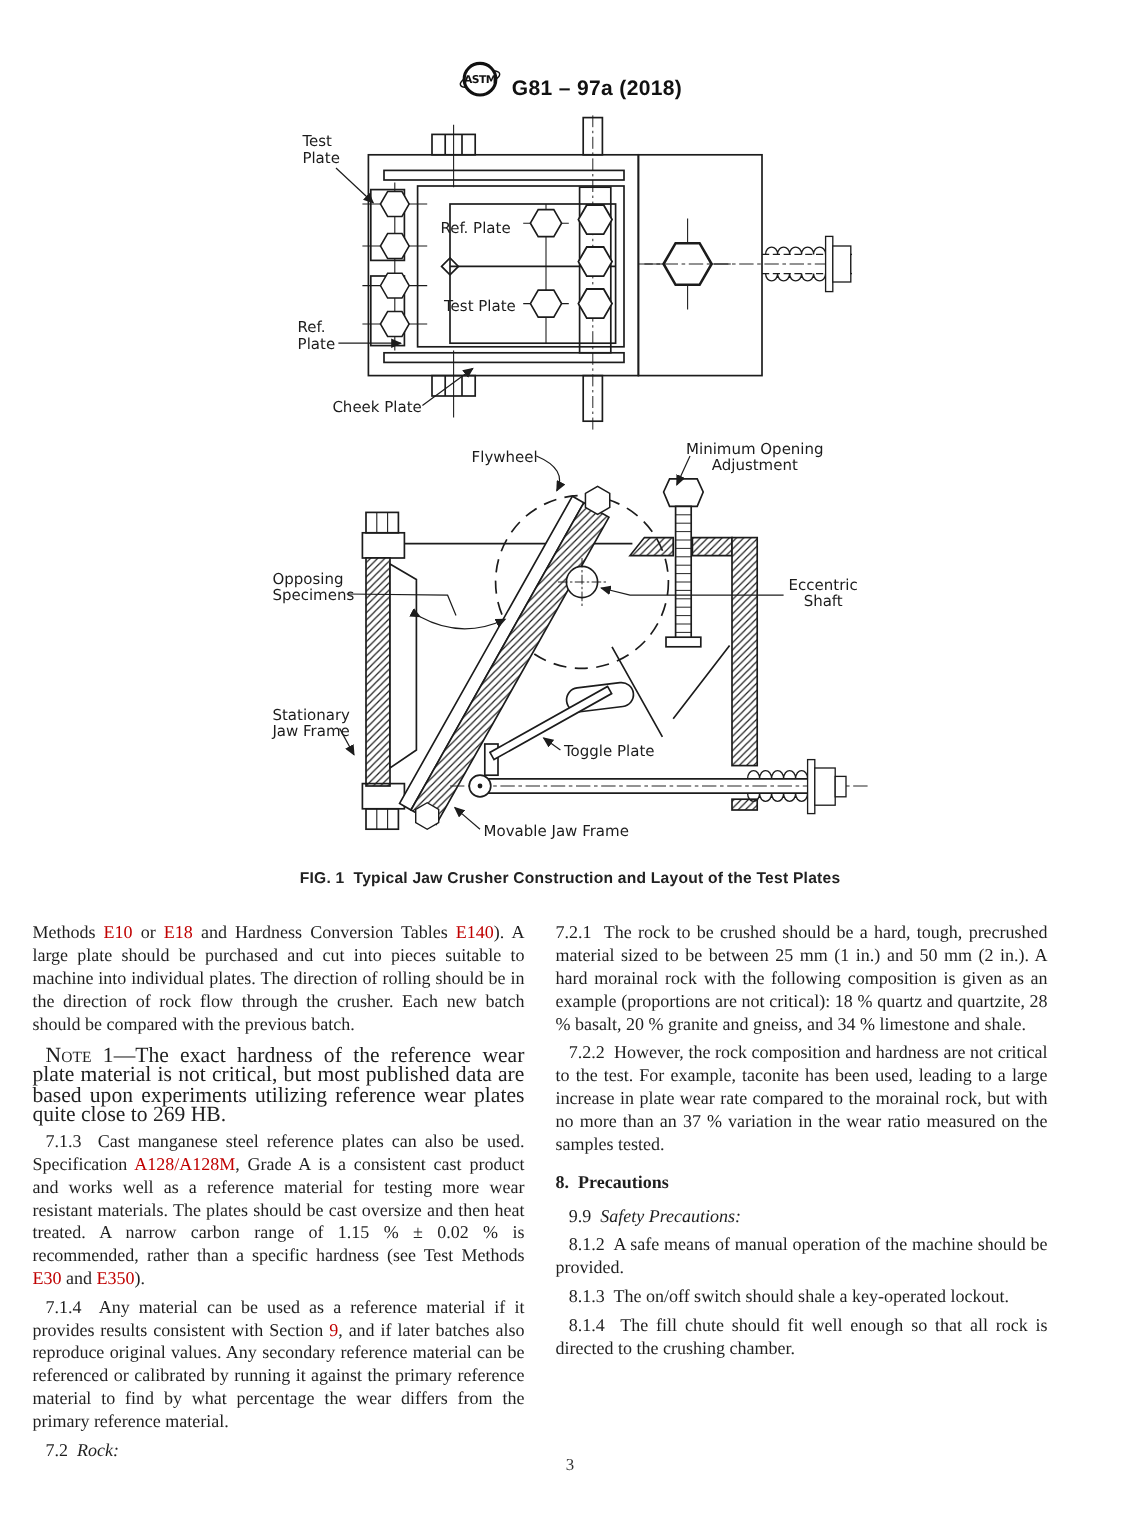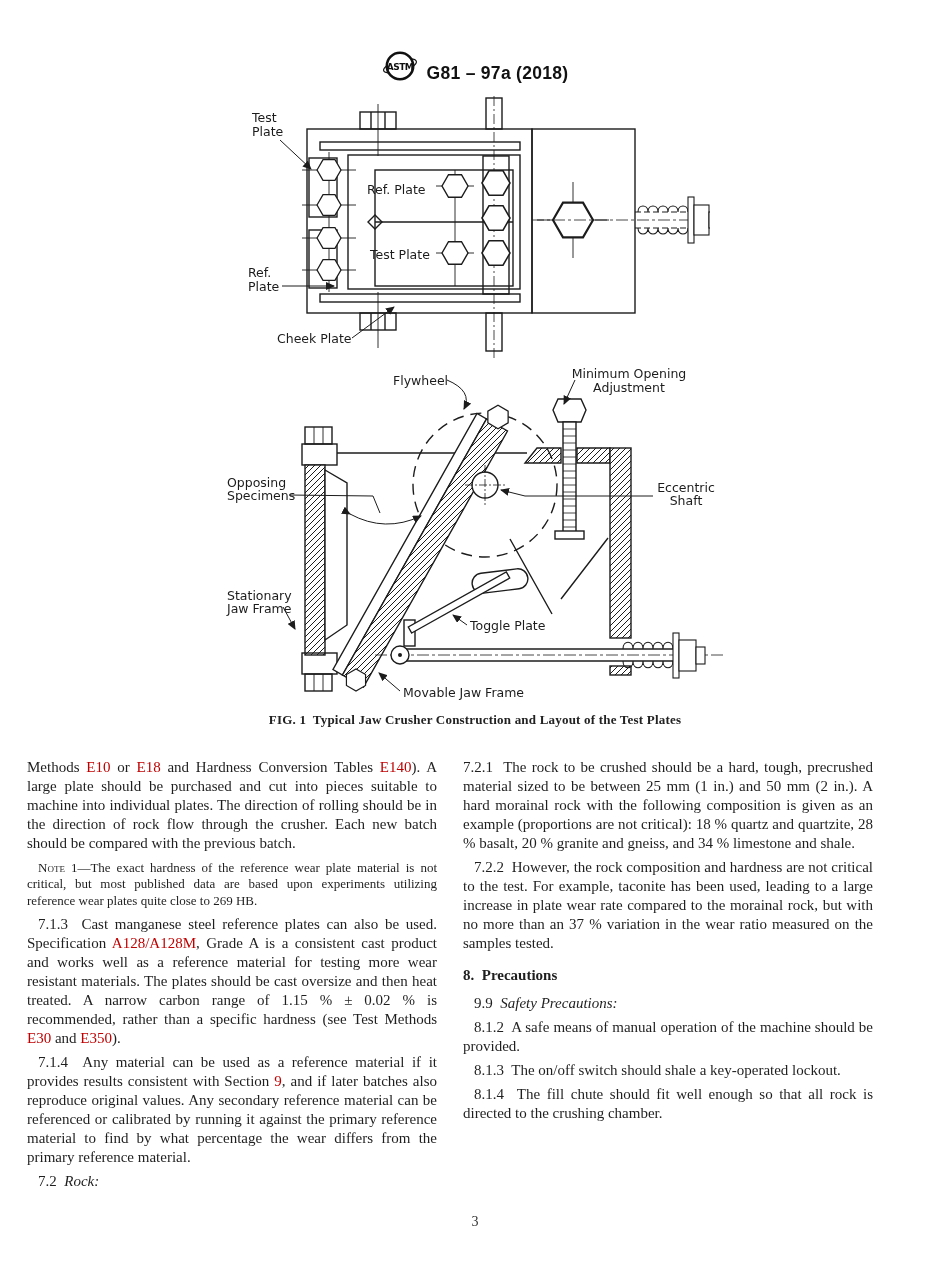--- a/index.html
+++ b/index.html
@@ -9,29 +9,29 @@
     font-family:"Liberation Serif",serif;color:var(--text,#1f1f1f);
   }
   
   .hdr{margin-top:46px;height:38px;display:flex;align-items:flex-end;justify-content:center;gap:9px;}
   .hdr .title{font-family:Liberation Sans, sans-serif;font-weight:bold;font-size:17.5px;letter-spacing:.3px;color:#111;}
   
   .fig{display:flex;flex-direction:column;align-items:center;}
   .fig svg{display:block;}
   svg text{font-family:"DejaVu Sans",sans-serif;font-size:12.5px;fill:#1c1c1c;stroke:none;}
   .caption{
-    margin-top:4px;text-align:center;font-family:Liberation Serif, serif;
+    margin-top:16px;text-align:center;font-family:Liberation Sans, sans-serif;
     font-weight:bold;font-size:13px;color:#222;white-space:pre-wrap;letter-spacing:.2px;
   }
   
   .cols{display:flex;gap:26px;padding:0 27px;margin-top:30px;}
   .col{width:410px;font-size:15px;line-height:19px;text-align:justify;}
   .p{margin:5px 0 0 0;text-indent:11px;white-space:pre-wrap;}
   .p.first{margin-top:0;text-indent:0;}
-  .note{margin:7px 0 6px 0;font-size:13px;line-height:16.4px;text-indent:11px;}
+  .note{margin:7px 0 6px 0;font-size:18px;line-height:16.4px;text-indent:11px;}
   .head{margin:13px 0 9px 0;font-weight:bold;text-indent:0;white-space:pre-wrap;}
   .link{color:var(--link_red,#c00000);}
   .it{font-style:italic;}
   .sc{font-variant:small-caps;}
   .pageno{position:absolute;left:0;right:0;top:1214px;text-align:center;font-size:14px;color:#333;}
 </style>
 </head>
 <body>
 
 <div class="page">

